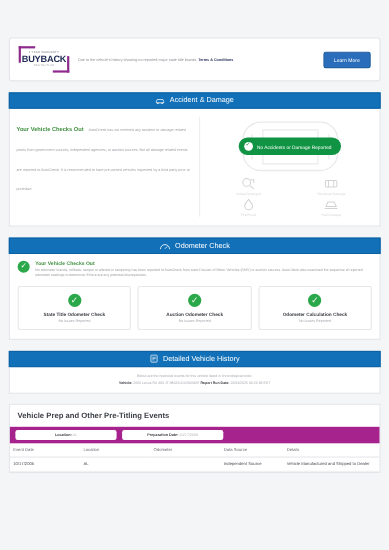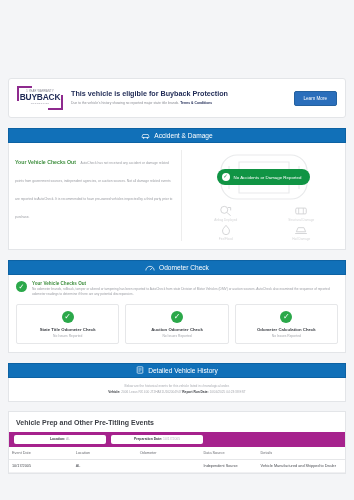--- a/index.html
+++ b/index.html
@@ -3,21 +3,21 @@
 <meta charset="utf-8">
 <style>
   * { margin:0; padding:0; box-sizing:border-box; }
   body {
     width:354px; height:500px;
     background:#f4f5f7;
     font-family:"Liberation Sans", sans-serif;
     overflow:hidden;
     color:#333;
   }
-  .page { width:354px; padding:12px 8px;margin-top:44px; }
+  .page { width:354px; padding:12px 8px; }
 
   
   .buyback-card {
     background:#fff; border:1px solid #e3e5e8; border-radius:3px;
     margin-top:22px; padding:7px 8px;
     display:flex; align-items:center; gap:8px;
   }
   .bb-logo {
     width:46px; height:24px; flex:0 0 46px;
     position:relative; background:#fff;
@@ -136,21 +136,20 @@
 
 <div class="page">
 
   <div class="buyback-card">
     <div class="bb-logo">
       <span class="bb-top">1 YEAR WARRANTY</span>
       <span class="bb-main">BUYBACK</span>
       <span class="bb-sub">PROTECTION</span>
     </div>
     <div class="bb-text">
-      <div class="bb-title">This vehicle is eligible for Buyback Protection</div>
       <div class="bb-desc">
         <span>Due to the vehicle's history showing no reported major state title brands.</span>
         <span class="bb-terms">Terms &amp; Conditions</span>
       </div>
     </div>
     <div class="bb-btn">Learn More</div>
   </div>
 
   <div class="section">
     <div class="sec-head">

